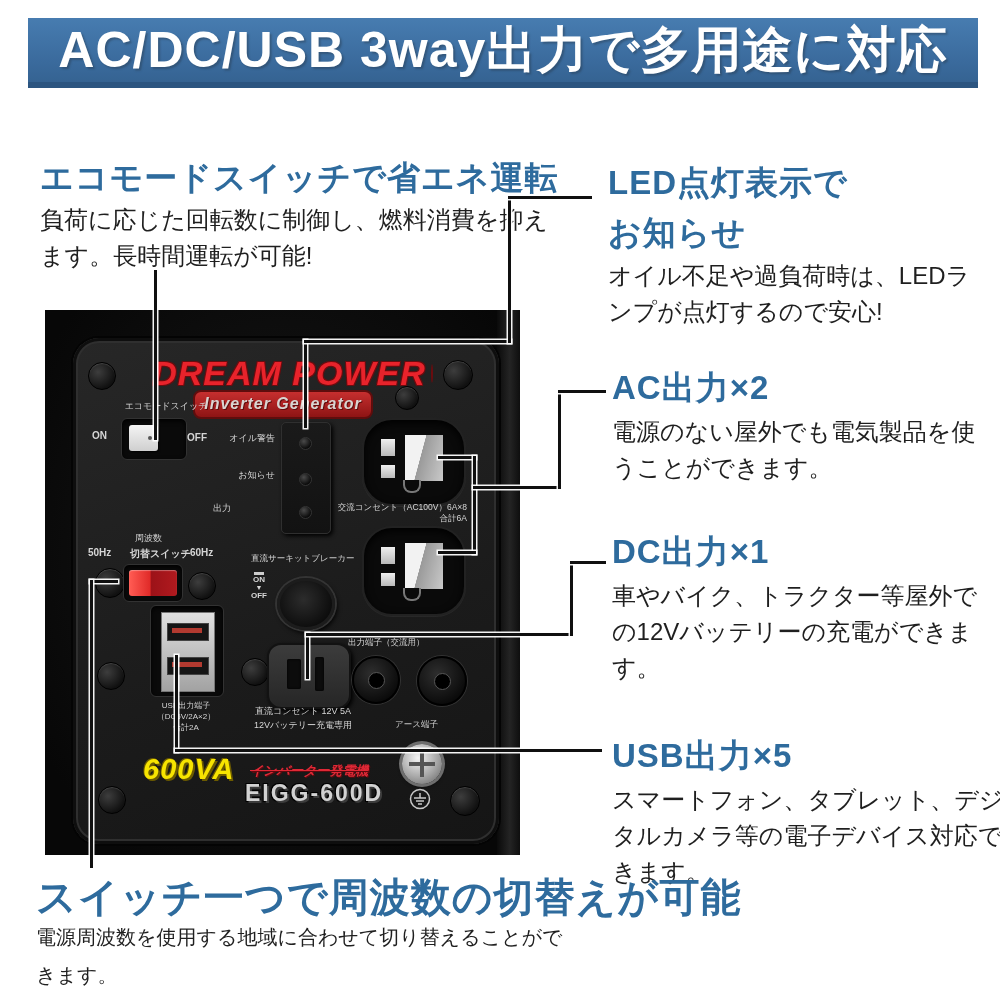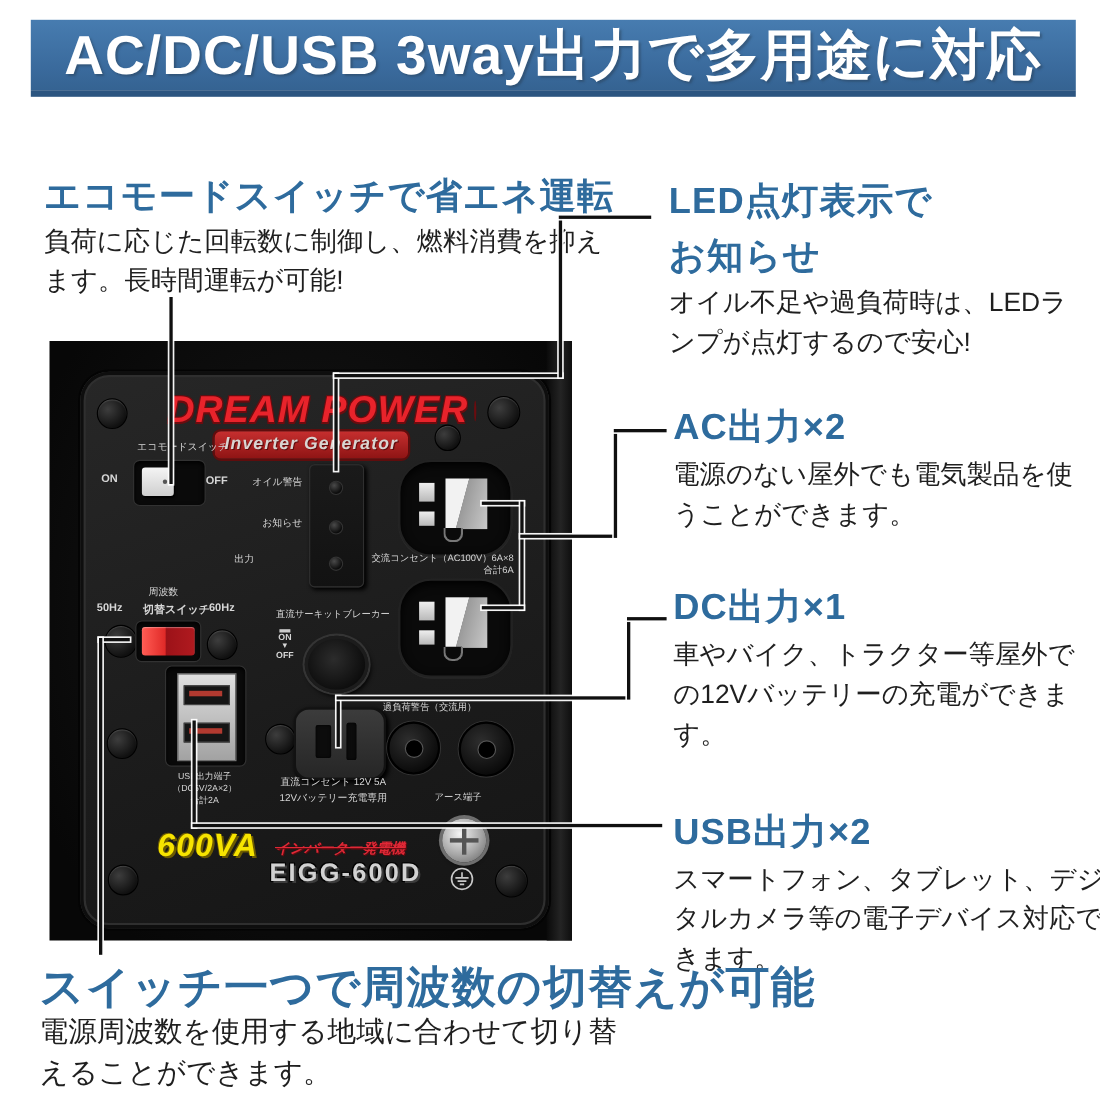--- a/index.html
+++ b/index.html
@@ -110,25 +110,25 @@
     <div>お知らせ</div>
   </div>
   <div class="abs co-b" style="left:608px;top:258px;width:380px;">オイル不足や過負荷時は、LEDランプが点灯するので安心!</div>
 
   <div class="abs co-h" style="left:612px;top:366px;">AC出力×2</div>
   <div class="abs co-b" style="left:612px;top:414px;width:380px;">電源のない屋外でも電気製品を使うことができます。</div>
 
   <div class="abs co-h" style="left:612px;top:530px;">DC出力×1</div>
   <div class="abs co-b" style="left:612px;top:578px;width:386px;">車やバイク、トラクター等屋外での12Vバッテリーの充電ができます。</div>
 
-  <div class="abs co-h" style="left:612px;top:734px;">USB出力×2</div>
+  <div class="abs co-h" style="left:612px;top:734px;">USB出力×5</div>
   <div class="abs co-b" style="left:612px;top:782px;width:392px;">スマートフォン、タブレット、デジタルカメラ等の電子デバイス対応できます。</div>
 
   <div class="abs co-h" style="left:36px;top:870px;font-size:40px;">スイッチ一つで周波数の切替えが可能</div>
-  <div class="abs co-b" style="left:36px;top:918px;width:534px;font-size:26px;line-height:38px;">電源周波数を使用する地域に合わせて切り替えることができます。</div>
+  <div class="abs co-b" style="left:36px;top:918px;width:534px;font-size:20px;line-height:38px;">電源周波数を使用する地域に合わせて切り替えることができます。</div>
 
   <div class="abs photo">
     <div class="abs edgeband"></div>
     <div class="abs panel-face"></div>
 
     <div class="screw" style="left:43px;top:52px;width:26px;height:26px;"></div>
     <div class="screw" style="left:398px;top:50px;width:28px;height:28px;"></div>
     <div class="screw" style="left:350px;top:76px;width:22px;height:22px;"></div>
     <div class="screw" style="left:53px;top:476px;width:26px;height:26px;"></div>
     <div class="screw" style="left:405px;top:476px;width:28px;height:28px;"></div>
@@ -217,21 +217,21 @@
 
     <div class="abs dcsock" style="left:222px;top:333px;width:80px;height:62px;">
       <div class="dcslot" style="left:18px;top:14px;width:14px;height:30px;"></div>
       <div class="dcslot" style="left:46px;top:12px;width:9px;height:34px;"></div>
     </div>
     <div class="abs wtxt t9" style="left:188px;top:394px;width:140px;text-align:center;line-height:14px;">
       <div>直流コンセント 12V 5A</div>
       <div>12Vバッテリー充電専用</div>
     </div>
 
-    <div class="abs wtxt t8" style="left:303px;top:327px;width:118px;">過負荷警告（交流用）</div>
+    <div class="abs wtxt t8" style="left:303px;top:327px;width:118px;">出力端子（交流用）</div>
     <div class="abs term" style="left:307px;top:346px;width:44px;height:44px;">
         <i></i>
       </div>
     <div class="abs term" style="left:372px;top:346px;width:46px;height:46px;">
         <i></i>
       </div>
 
     <div class="abs wtxt t8" style="left:350px;top:409px;width:56px;">アース端子</div>
     <div class="abs gscrew" style="left:357px;top:434px;width:40px;height:40px;"></div>
     <svg class="abs" style="left:364px;top:478px;" width="22" height="22" viewBox="0 0 22 22">

